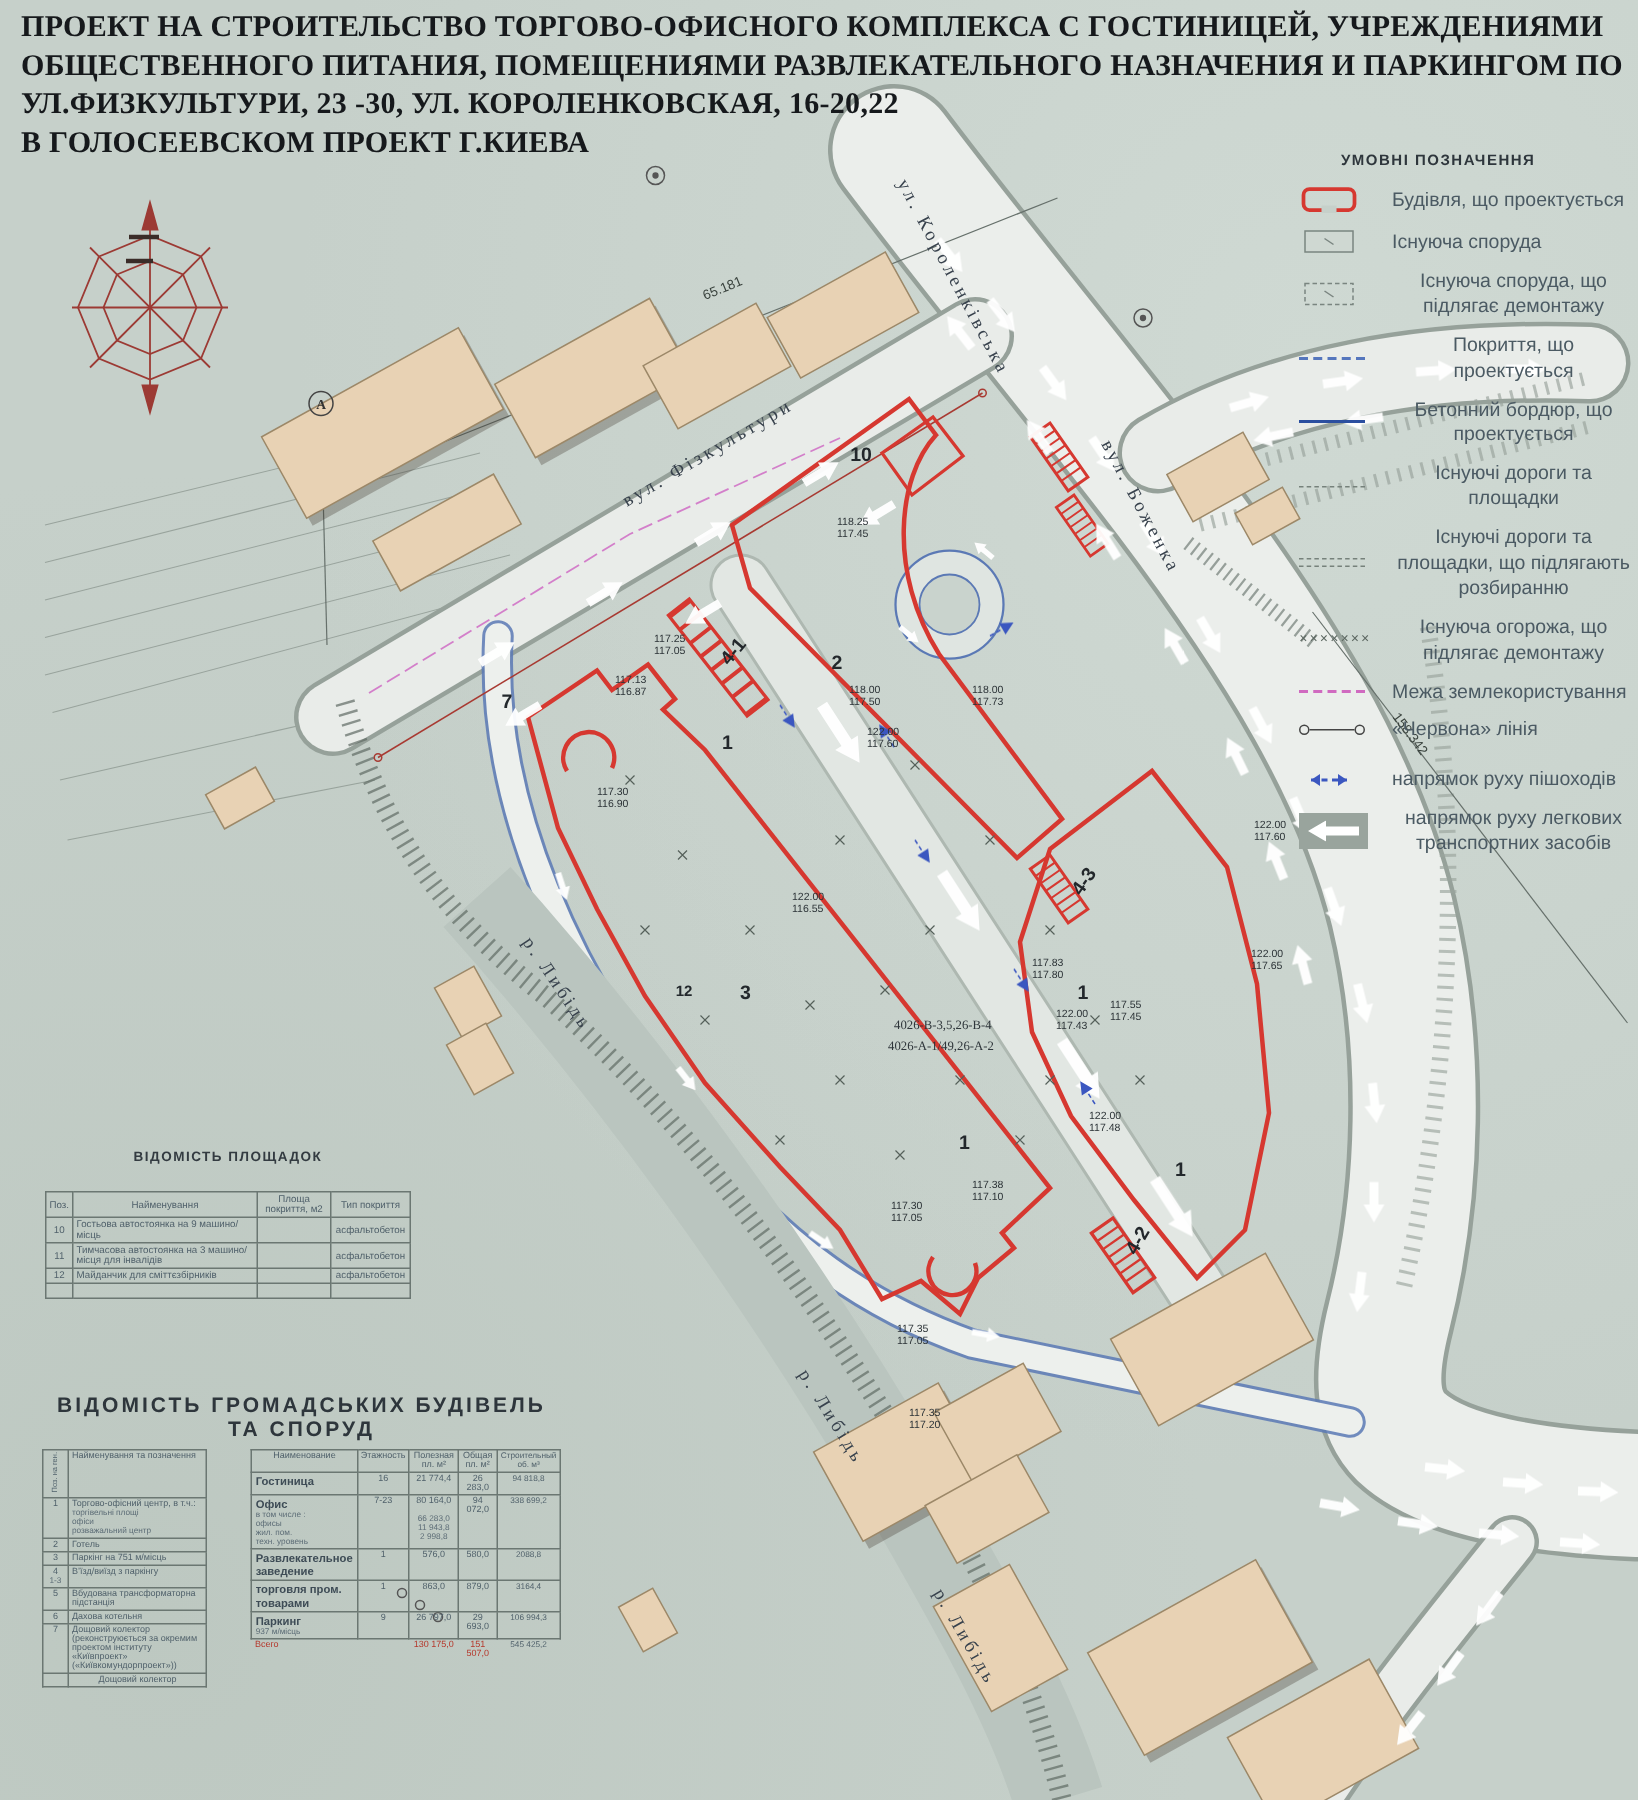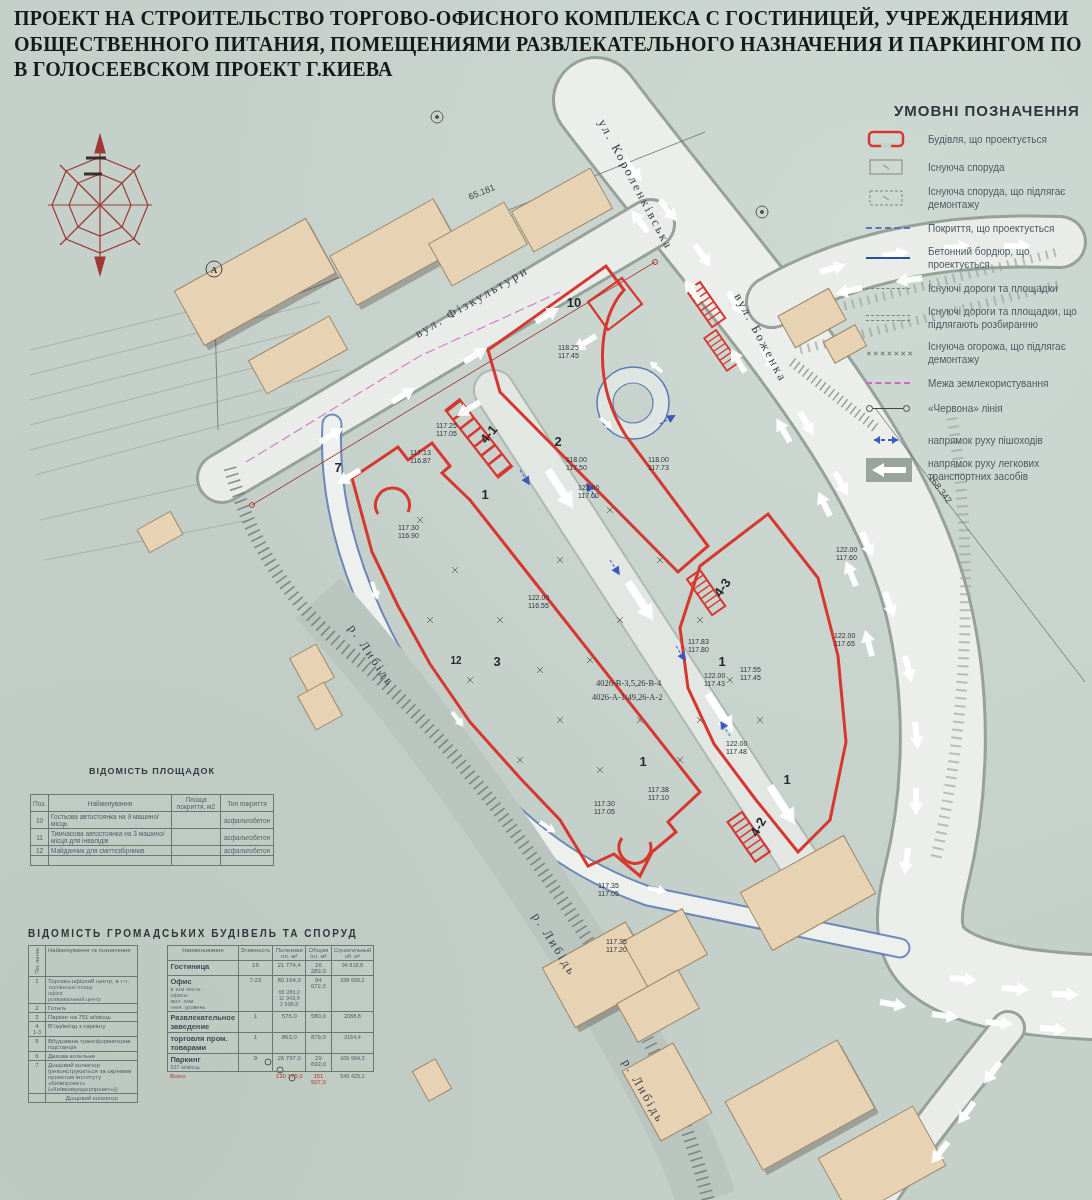--- a/index.html
+++ b/index.html
@@ -10,24 +10,24 @@
         font-family:"Liberation Sans",sans-serif;}
   .map{position:absolute;left:0;top:0;z-index:1;}
   .ovl{position:absolute;z-index:2;}
 
   
   .title{left:14px;top:6px;width:900px;color:#16191c;font-family:"Liberation Serif",serif;
          font-weight:bold;font-size:20px;line-height:1.28;letter-spacing:.2px;white-space:nowrap;}
 
   
   .legend{left:866px;top:102px;width:224px;}
-  .legend h3{margin:0 0 10px 28px;font-size:15px;letter-spacing:1px;color:#2e363c;}
+  .legend h3{margin:0 0 10px 28px;font-size:10px;letter-spacing:1px;color:#2e363c;}
   .lrow{display:flex;align-items:center;margin-bottom:9px;min-height:16px;}
   .lsw{width:48px;flex:0 0 48px;display:flex;align-items:center;justify-content:flex-start;}
-  .ltx{font-size:10px;color:#4b5a63;line-height:1.3;padding-left:14px;}
+  .ltx{font-size:13px;color:#4b5a63;line-height:1.3;padding-left:14px;text-align:center;}
   .sw-line{width:44px;height:0;}
   .l-pav{border-top:2px dashed #5576bd;}
   .l-curb{border-top:2px solid #2b4fa0;}
   .l-road{border-top:1px dashed #76817b;}
   .l-road2{height:4px;border-top:1px dashed #76817b;border-bottom:1px dashed #76817b;}
   .l-bound{border-top:2px dashed #d06ac0;}
   .l-fence{font-size:7px;color:#5c6761;letter-spacing:1px;line-height:1;}
   .l-red{display:flex;align-items:center;width:44px;}
   .l-red .c{width:5px;height:5px;border:1px solid #444;border-radius:50%;}
   .l-red .l{flex:1;border-top:1px solid #444;}
@@ -44,21 +44,21 @@
   .t1{left:30px;top:766px;width:244px;}
   .t1 .cap{font-size:9px;font-weight:bold;letter-spacing:1px;text-align:center;color:#333b41;margin-bottom:18px;}
   .t1 table{width:100%;font-size:6.5px;color:#50616b;}
   .t1 td,.t1 th{border:1px solid #6b7772;padding:1px 2px;font-weight:normal;}
   .t1 th{text-align:center;}
   .t1 .c-pos{width:13px;text-align:center;}
   .t1 .c-area{width:44px;text-align:center;}
   .t1 .c-type{width:48px;text-align:center;}
 
   .t2{left:28px;top:928px;width:346px;}
-  .t2 .cap{font-size:10px;font-weight:bold;letter-spacing:2px;text-align:left;color:#2e363c;margin-bottom:6px;}
+  .t2 .cap{font-size:14px;font-weight:bold;letter-spacing:2px;text-align:center;color:#2e363c;margin-bottom:6px;}
   .t2 .wrap{display:flex;gap:29px;align-items:flex-start;}
   .t2 table{font-size:6px;color:#50616b;}
   .t2 td,.t2 th{border:1px solid #6b7772;padding:1px 2px;vertical-align:top;text-align:left;font-weight:normal;}
   .tL{width:116px;}
   .tL .c-pos{width:12px;text-align:center;}
   .tL .vert{writing-mode:vertical-rl;transform:rotate(180deg);font-size:5px;}
   .tR{width:217px;font-size:7px;}
   .tR th{font-size:6px;text-align:center;}
   .tR .c-name{width:72px;}
   .tR .c-fl{width:28px;text-align:center;}
@@ -421,20 +421,21 @@
     <g transform="translate(606,944)">
           <text class="ev">117.35</text>
           <text class="ev" y="8">117.20</text>
         </g>
   </g>
 </svg>
 
 <header class="ovl title">
   <div>ПРОЕКТ НА СТРОИТЕЛЬСТВО ТОРГОВО-ОФИСНОГО  КОМПЛЕКСА С ГОСТИНИЦЕЙ, УЧРЕЖДЕНИЯМИ</div>
   <div>ОБЩЕСТВЕННОГО ПИТАНИЯ, ПОМЕЩЕНИЯМИ  РАЗВЛЕКАТЕЛЬНОГО НАЗНАЧЕНИЯ И ПАРКИНГОМ ПО</div>
+  <div>УЛ.ФИЗКУЛЬТУРИ, 23 -30, УЛ. КОРОЛЕНКОВСКАЯ, 16-20,22</div>
   <div>В ГОЛОСЕЕВСКОМ  ПРОЕКТ Г.КИЕВА</div>
 </header>
 
 <section class="ovl legend">
   <h3>УМОВНІ ПОЗНАЧЕННЯ</h3>
 
   <div class="lrow">
     <div class="lsw">
       <svg width="40" height="20">
             <rect x="3" y="3" width="34" height="14" rx="4" fill="none" stroke="#d63830" stroke-width="2.5"></rect>

